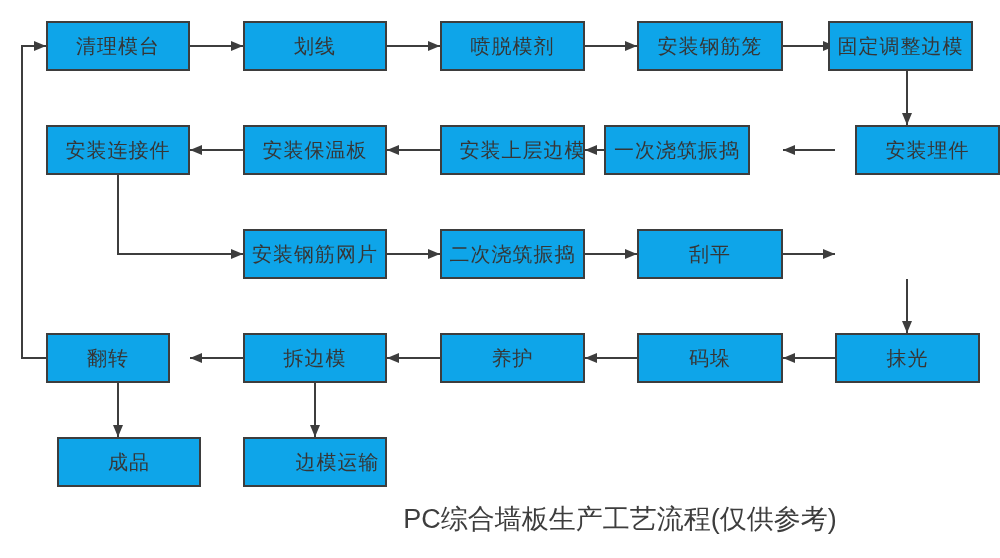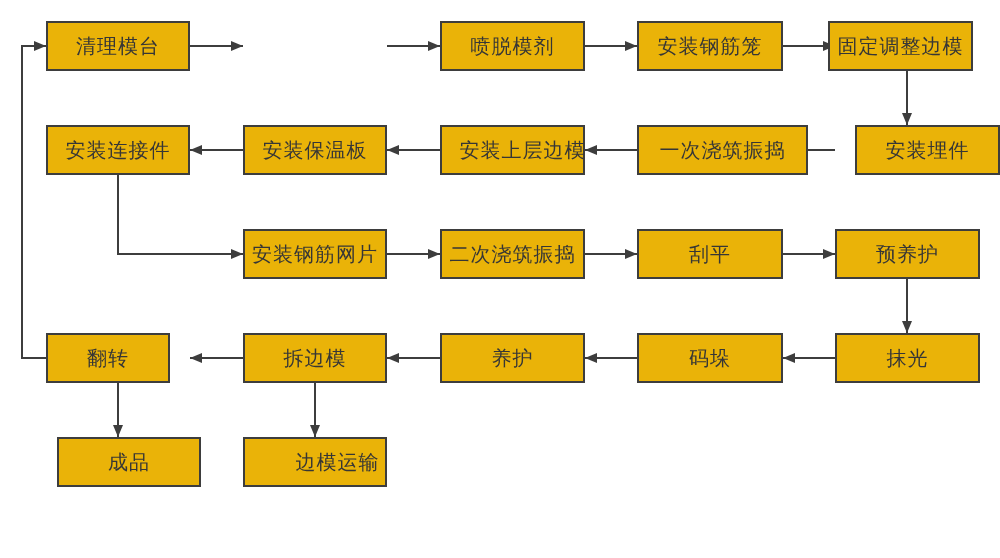--- a/index.html
+++ b/index.html
@@ -14,21 +14,21 @@
   #edges {
     position: absolute;
     left: 0; top: 0;
     width: 1000px; height: 558px;
   }
   .node {
     position: absolute;
     height: 50px;
     box-sizing: border-box;
     border: 2px solid #3d3d3d;
-    background: #eab308;
+    background: #0ea5e9;
     display: flex;
     align-items: center;
     justify-content: center;
     font-size: 20px;
     color: #363636;
     letter-spacing: 1px;
     white-space: nowrap;
   }
   .caption {
     position: absolute;
@@ -79,38 +79,39 @@
     <line class="edge" x1="440" y1="358" x2="387" y2="358" marker-end="url(#arrow)"></line>
     <line class="edge" x1="243" y1="358" x2="190" y2="358" marker-end="url(#arrow)"></line>
 
     <line class="edge" x1="118" y1="383" x2="118" y2="437" marker-end="url(#arrow)"></line>
     <line class="edge" x1="315" y1="383" x2="315" y2="437" marker-end="url(#arrow)"></line>
 
     <polyline class="edge" points="46,358 22,358 22,46 46,46" marker-end="url(#arrow)"></polyline>
   </svg>
 
   <div class="node" style="left:46px;  top:21px;  width:144px;">清理模台</div>
+  <div class="node" style="left:243px; top:21px;  width:144px;">划线</div>
   <div class="node" style="left:637px; top:21px;  width:146px;">安装钢筋笼</div>
   <div class="node" style="left:440px; top:21px;  width:145px;">喷脱模剂</div>
   <div class="node" style="left:828px; top:21px;  width:145px;">固定调整边模</div>
 
   <div class="node" style="left:835px; top:125px; width:145px;margin-left:20px;">安装埋件</div>
-  <div class="node" style="left:637px; top:125px; width:171px;">一次浇筑振捣</div>
+  <div class="node" style="left:604px; top:125px; width:146px;">一次浇筑振捣</div>
   <div class="node" style="left:440px; top:125px; width:145px;padding-left:20px;">安装上层边模</div>
   <div class="node" style="left:243px; top:125px; width:144px;">安装保温板</div>
   <div class="node" style="left:46px;  top:125px; width:144px;">安装连接件</div>
 
   <div class="node" style="left:243px; top:229px; width:144px;">安装钢筋网片</div>
   <div class="node" style="left:440px; top:229px; width:145px;">二次浇筑振捣</div>
   <div class="node" style="left:637px; top:229px; width:146px;">刮平</div>
-  <div class="node" style="left:835px; top:229px; width:145px;">预养护</div>
 
   <div class="node" style="left:835px; top:333px; width:145px;">抹光</div>
   <div class="node" style="left:637px; top:333px; width:146px;">码垛</div>
   <div class="node" style="left:440px; top:333px; width:145px;">养护</div>
   <div class="node" style="left:243px; top:333px; width:144px;">拆边模</div>
   <div class="node" style="left:46px;  top:333px; width:124px;">翻转</div>
 
   <div class="node" style="left:46px;  top:437px; width:144px;margin-left:11px;">成品</div>
   <div class="node" style="left:243px; top:437px; width:144px;padding-left:45px;">边模运输</div>
 
+  <div class="caption">PC综合墙板生产工艺流程(仅供参考)</div>
 
 </div>
 
 </body></html>

